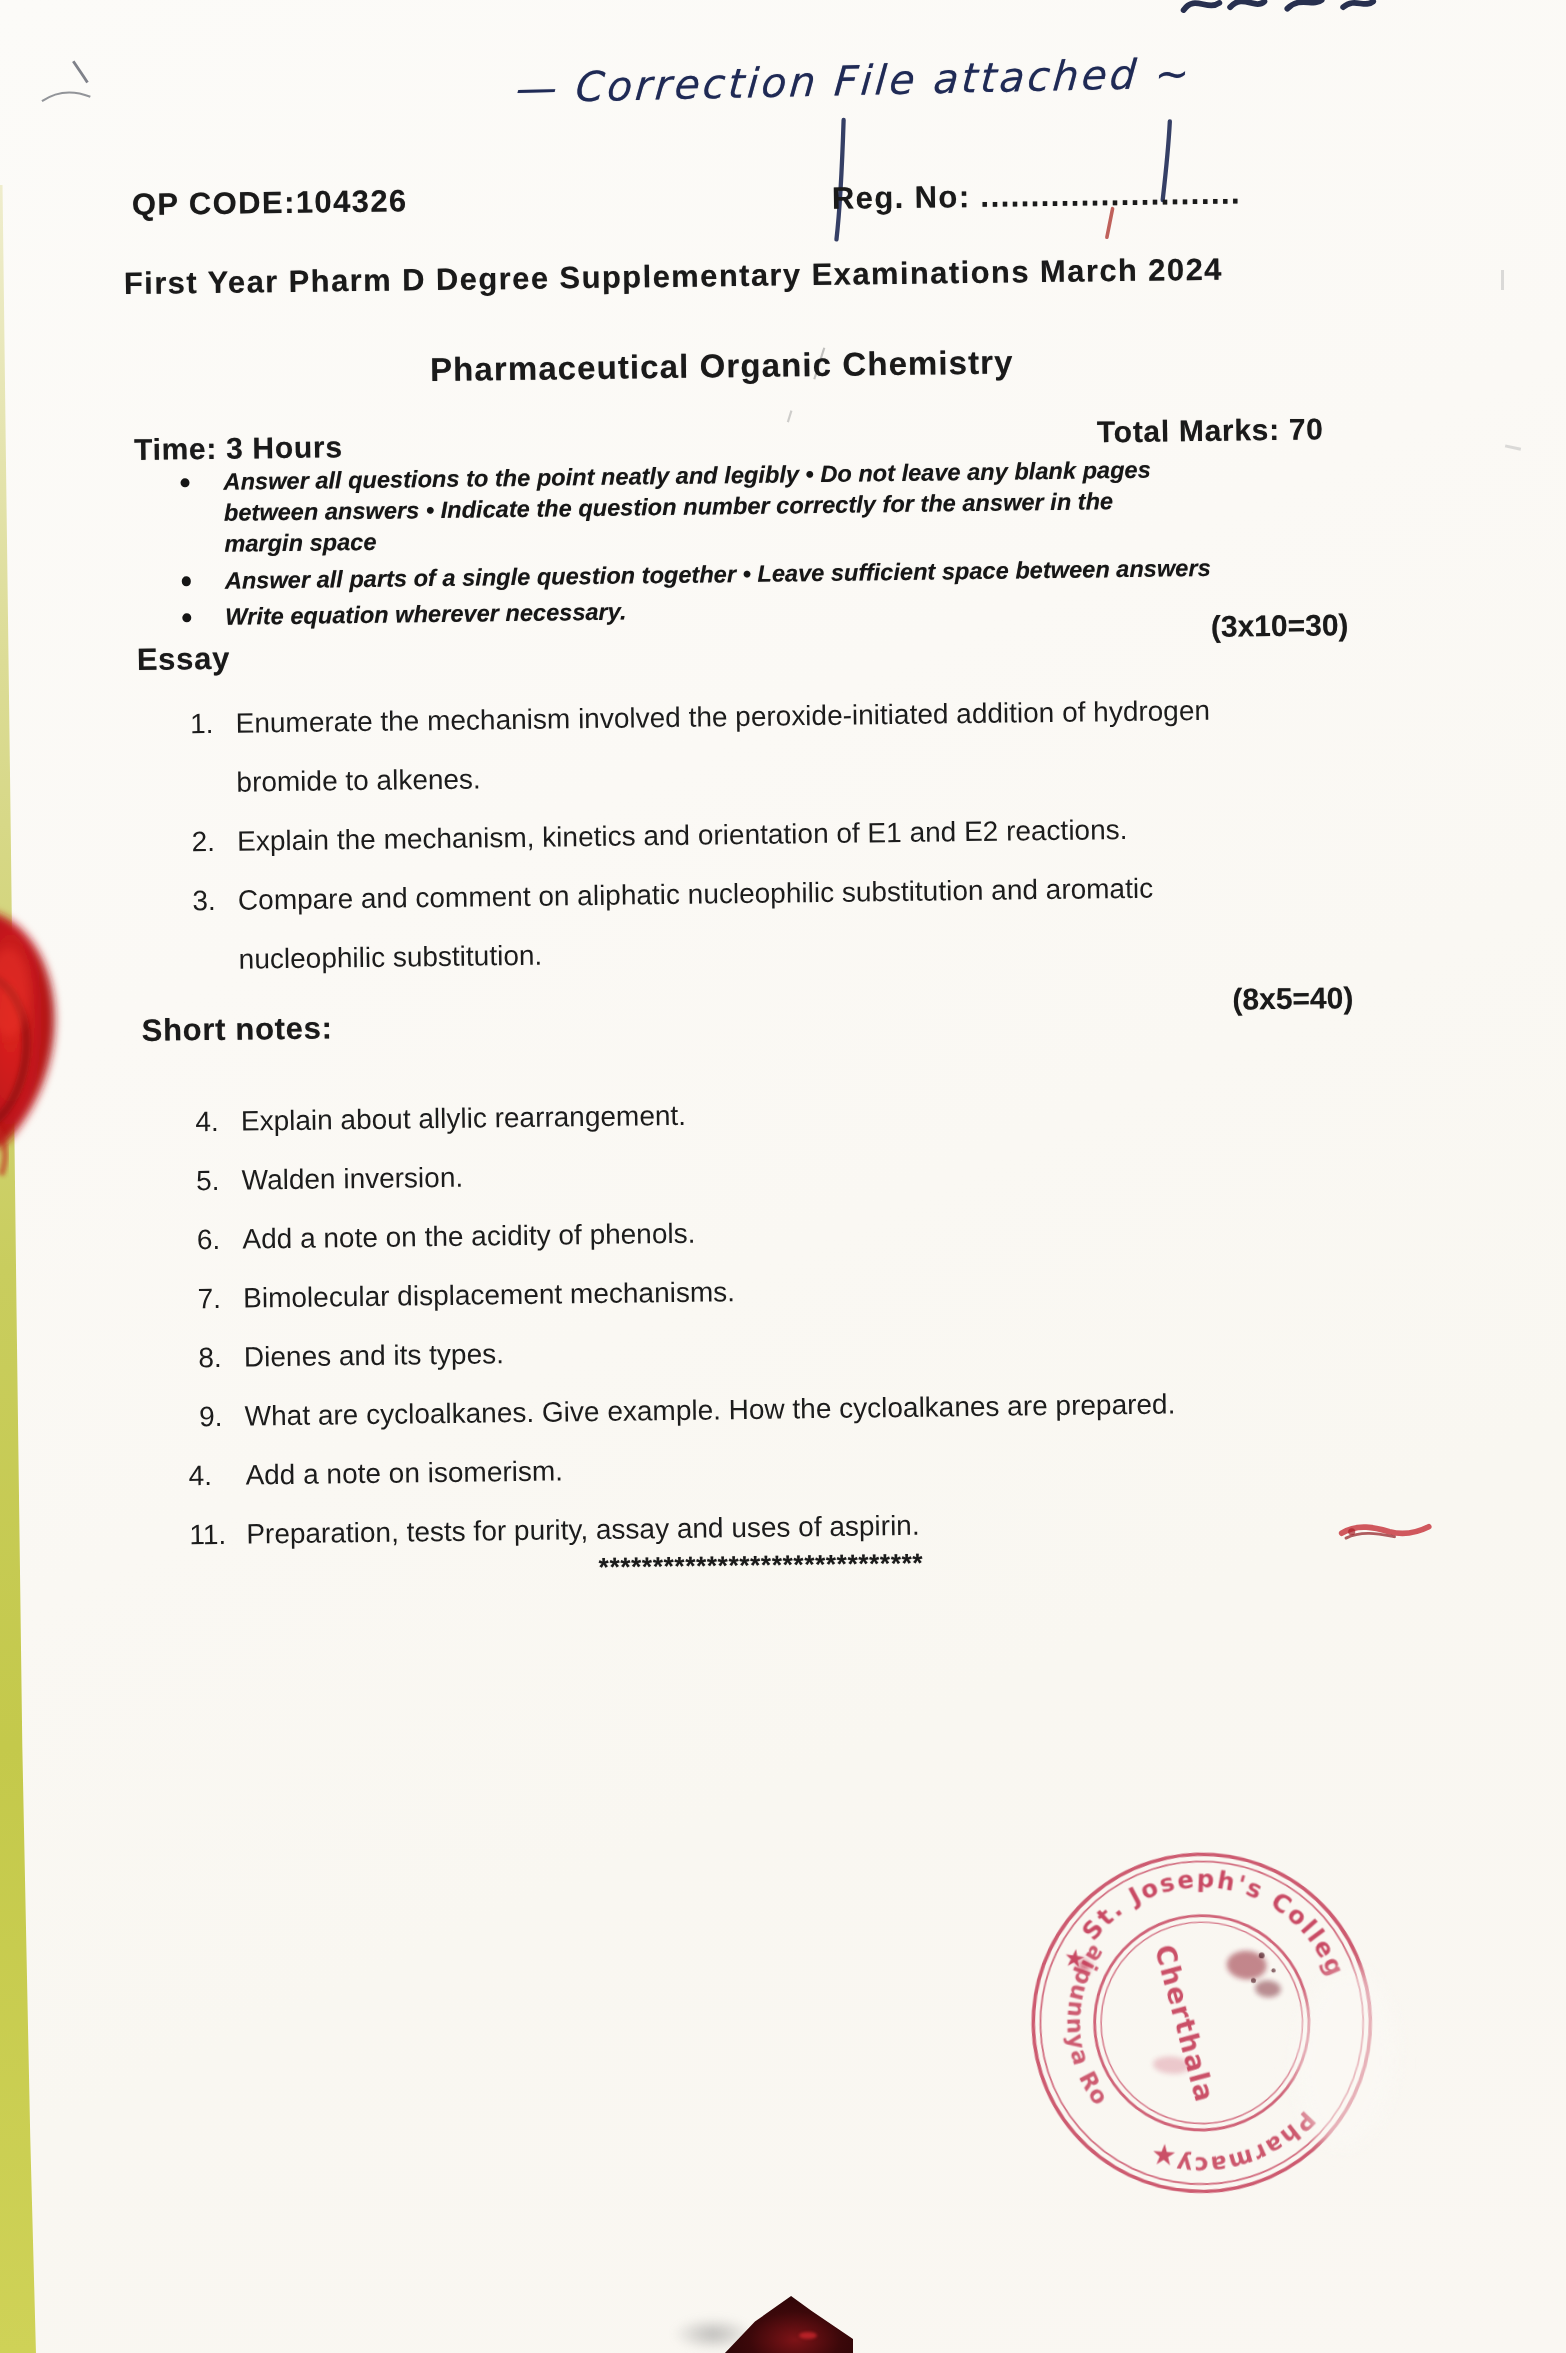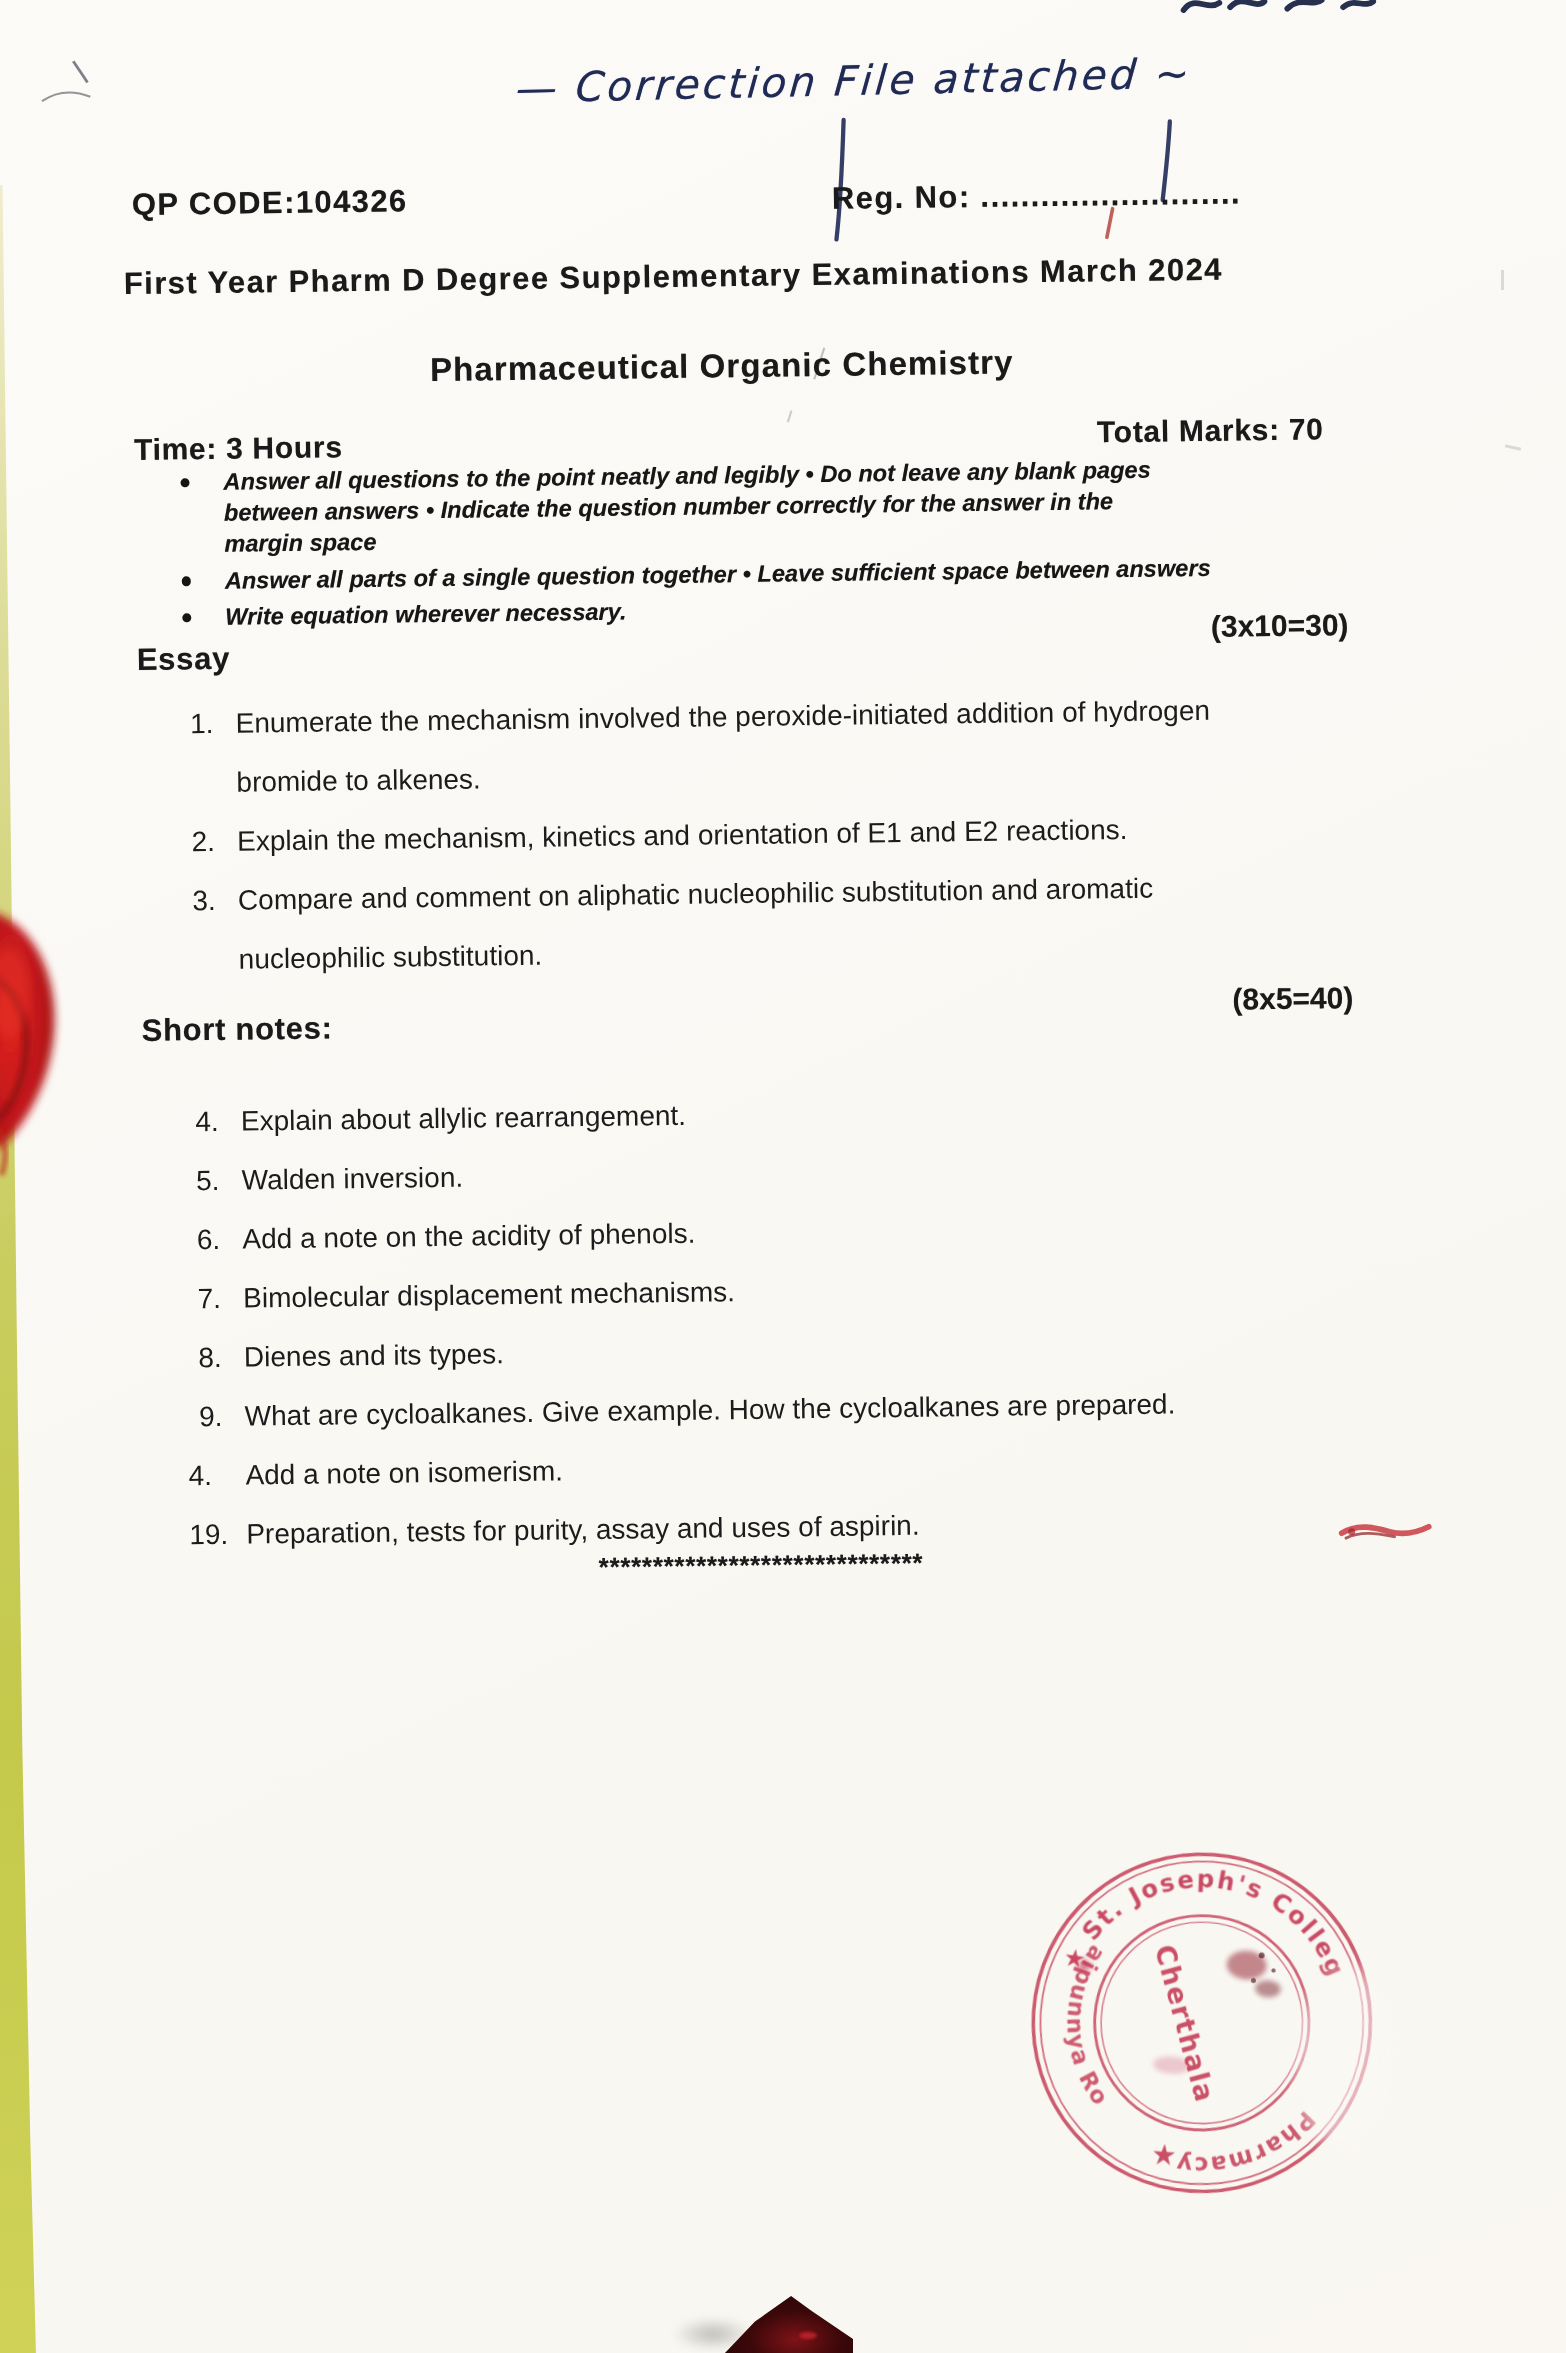--- a/index.html
+++ b/index.html
@@ -176,21 +176,21 @@
       </div>
       <div class="qrow">
         <span class="qnum d1">9.</span>
         <span class="qline">What are cycloalkanes. Give example. How the cycloalkanes are prepared.</span>
       </div>
       <div class="qrow">
         <span class="qnum">4.</span>
         <span class="qline">Add a note on isomerism.</span>
       </div>
       <div class="qrow">
-        <span class="qnum">19.</span>
+        <span class="qnum">11.</span>
         <span class="qline">Preparation, tests for purity, assay and uses of aspirin.</span>
       </div>
     </div>
 
     <div class="abs b ink stars" style="left:581px;top:1558px;">******************************</div>
   </div>
 
   <svg class="abs" style="left:1336px;top:1506px;" width="107" height="50" viewBox="0 0 150 70">
     <path d="M8,38 C30,24 55,30 75,36 C95,41 112,38 130,29" fill="none" stroke="#c63038" stroke-width="8" stroke-linecap="round" opacity="0.8"></path>
     <path d="M14,45 C36,34 60,39 82,43" fill="none" stroke="#8f1a20" stroke-width="4" stroke-linecap="round" opacity="0.7"></path>

